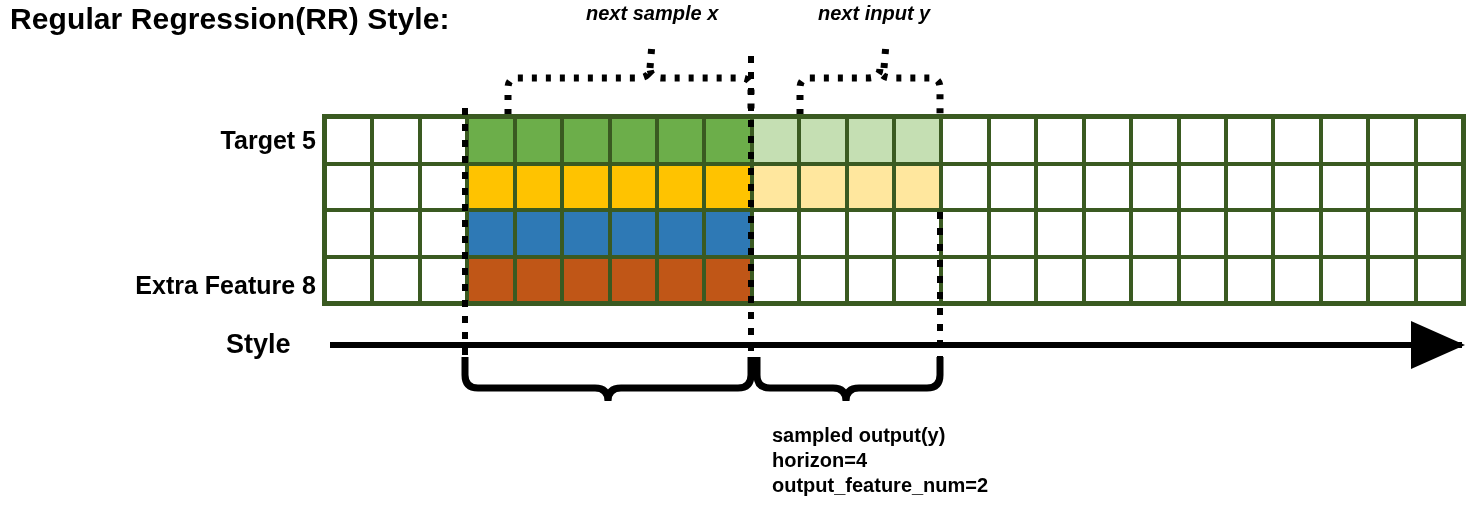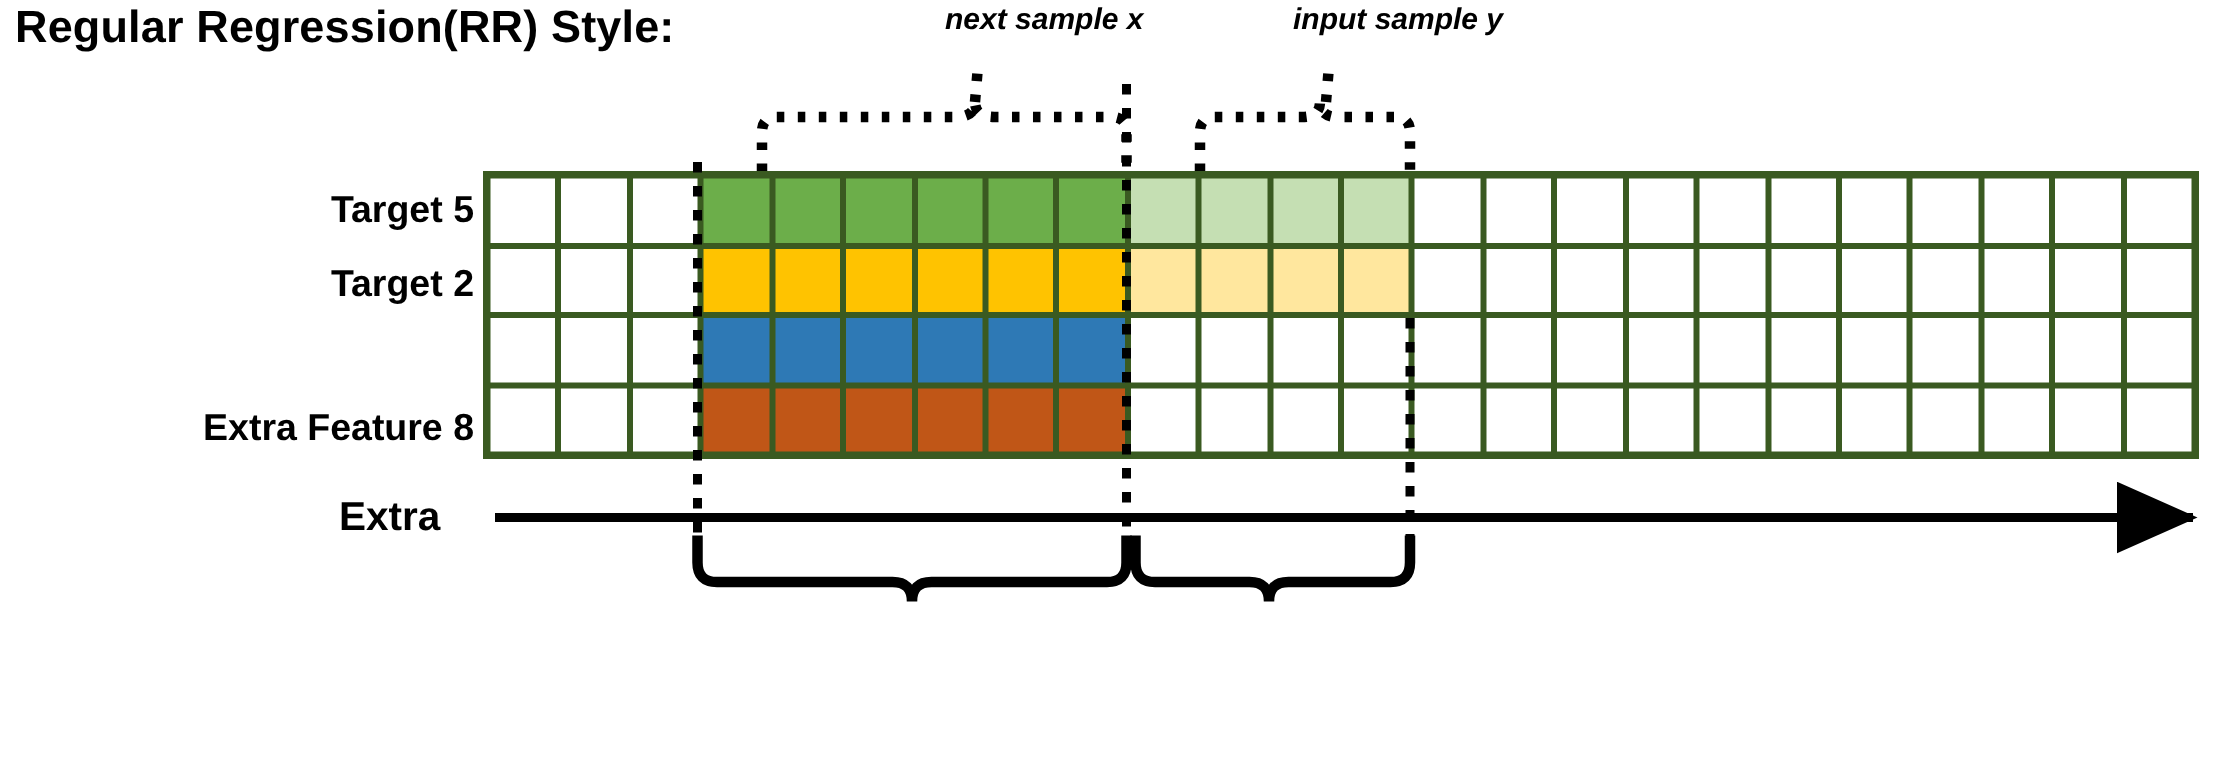--- a/index.html
+++ b/index.html
@@ -17,21 +17,20 @@
     position:absolute;left:10px;top:2px;
     font-size:30px;font-weight:700;color:#000;
     letter-spacing:.1px;white-space:nowrap;
   }
 
   
   .top-caption{
     position:absolute;
     font-size:20px;font-style:italic;font-weight:600;color:#000;
     white-space:nowrap;
-    margin-left:44px;
   }
   #cap-x{left:586px;top:2px;}
   #cap-y{left:818px;top:2px;}
 
   
   .row-label{
     position:absolute;right:1160px;
     width:300px;text-align:right;
     font-size:25px;font-weight:700;color:#000;
     white-space:nowrap;
@@ -84,27 +83,26 @@
   .annot div{display:block;}
 </style>
 </head>
 <body>
 
 <div id="stage">
 
   <div id="title">Regular Regression(RR) Style:</div>
 
   <div class="top-caption" id="cap-x">next sample x</div>
-  <div class="top-caption" id="cap-y">input sample y</div>
+  <div class="top-caption" id="cap-y">next input y</div>
 
   <div class="row-label" id="lbl-r0">Target 5</div>
-  <div class="row-label" id="lbl-r1">Target 2</div>
   <div class="row-label" id="lbl-r3">Extra Feature 8</div>
 
-  <div id="time-label">Extra</div>
+  <div id="time-label">Style</div>
 
   <div id="grid">
       <div class="cell c-white"></div>
       <div class="cell c-white"></div>
       <div class="cell c-white"></div>
       <div class="cell c-green"></div>
       <div class="cell c-green"></div>
       <div class="cell c-green"></div>
       <div class="cell c-green"></div>
       <div class="cell c-green"></div>
@@ -249,14 +247,19 @@
              Q 757,388 770,388
              L 833,388
              Q 846,388 846,401
              Q 846,388 859,388
              L 927,388
              Q 940,388 940,375
              L 940,357" fill="none" stroke="#000000" stroke-width="7" stroke-linecap="butt"></path>
   </svg>
 
 
+  <div class="annot" id="annot-y">
+    <div>sampled output(y)</div>
+    <div>horizon=4</div>
+    <div>output_feature_num=2</div>
+  </div>
 
 </div>
 
 </body></html>

